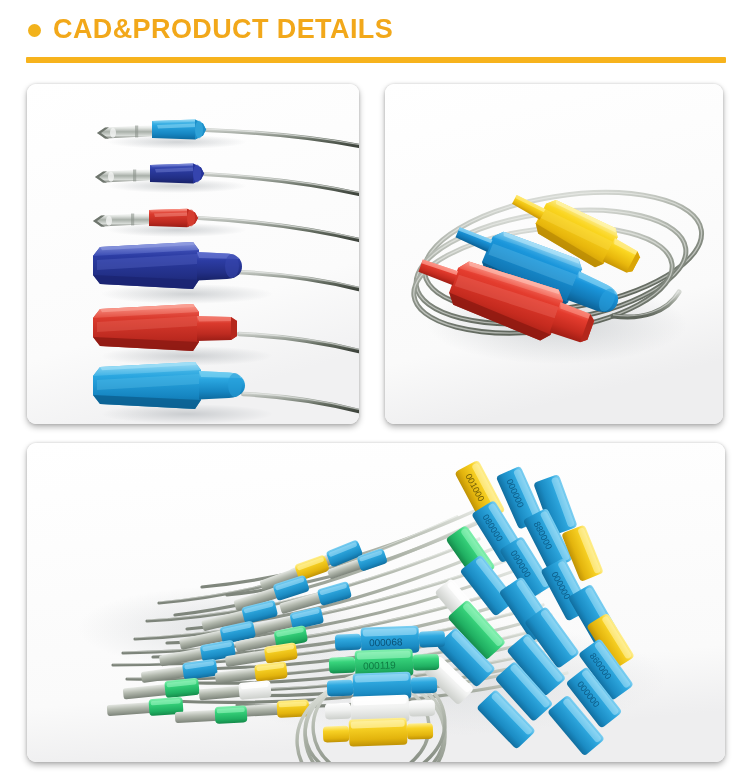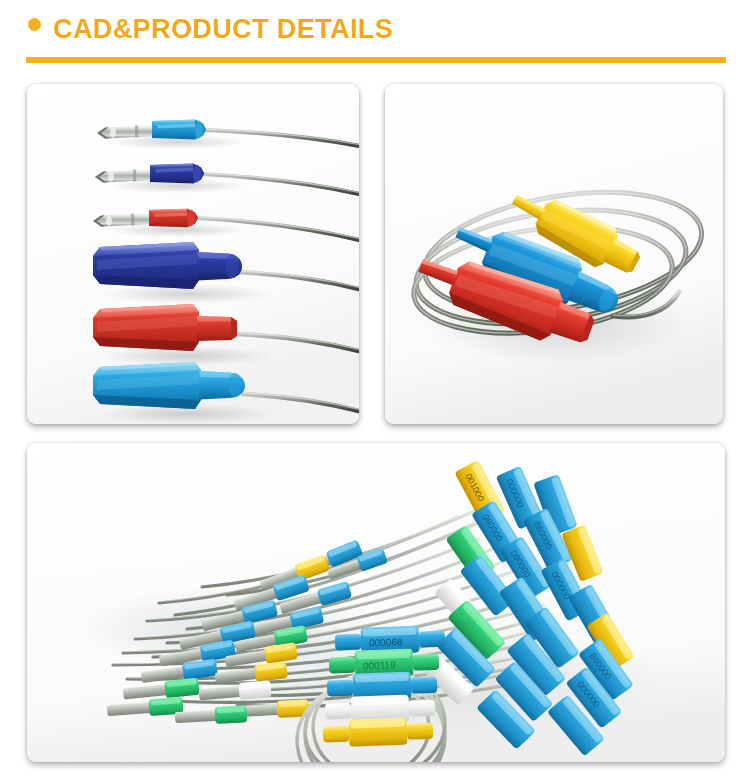--- a/index.html
+++ b/index.html
@@ -9,21 +9,21 @@
     background: #ffffff;
     font-family: "Liberation Sans", sans-serif;
     overflow: hidden;
   }
   .page { position: relative; width: 750px; height: 780px; background: #fff; }
 
   
   .header { position: absolute; left: 0; top: 0; width: 750px; height: 72px; }
   .title-row {
     position: absolute; left: 28px; top: 16px;
-    display: flex; align-items: flex-start; gap: 12px;
+    display: flex; align-items: center; gap: 12px;
   }
   .bullet {
     width: 13px; height: 13px; border-radius: 50%;
     background: #F2B21B; display: block; flex: 0 0 auto;
     margin-top: 2px;
   }
   .title-text {
     font-size: 27px; font-weight: bold; letter-spacing: 0.4px;
     color: #F2A81A; line-height: 1; white-space: nowrap;
     font-family: "Liberation Sans", sans-serif;

